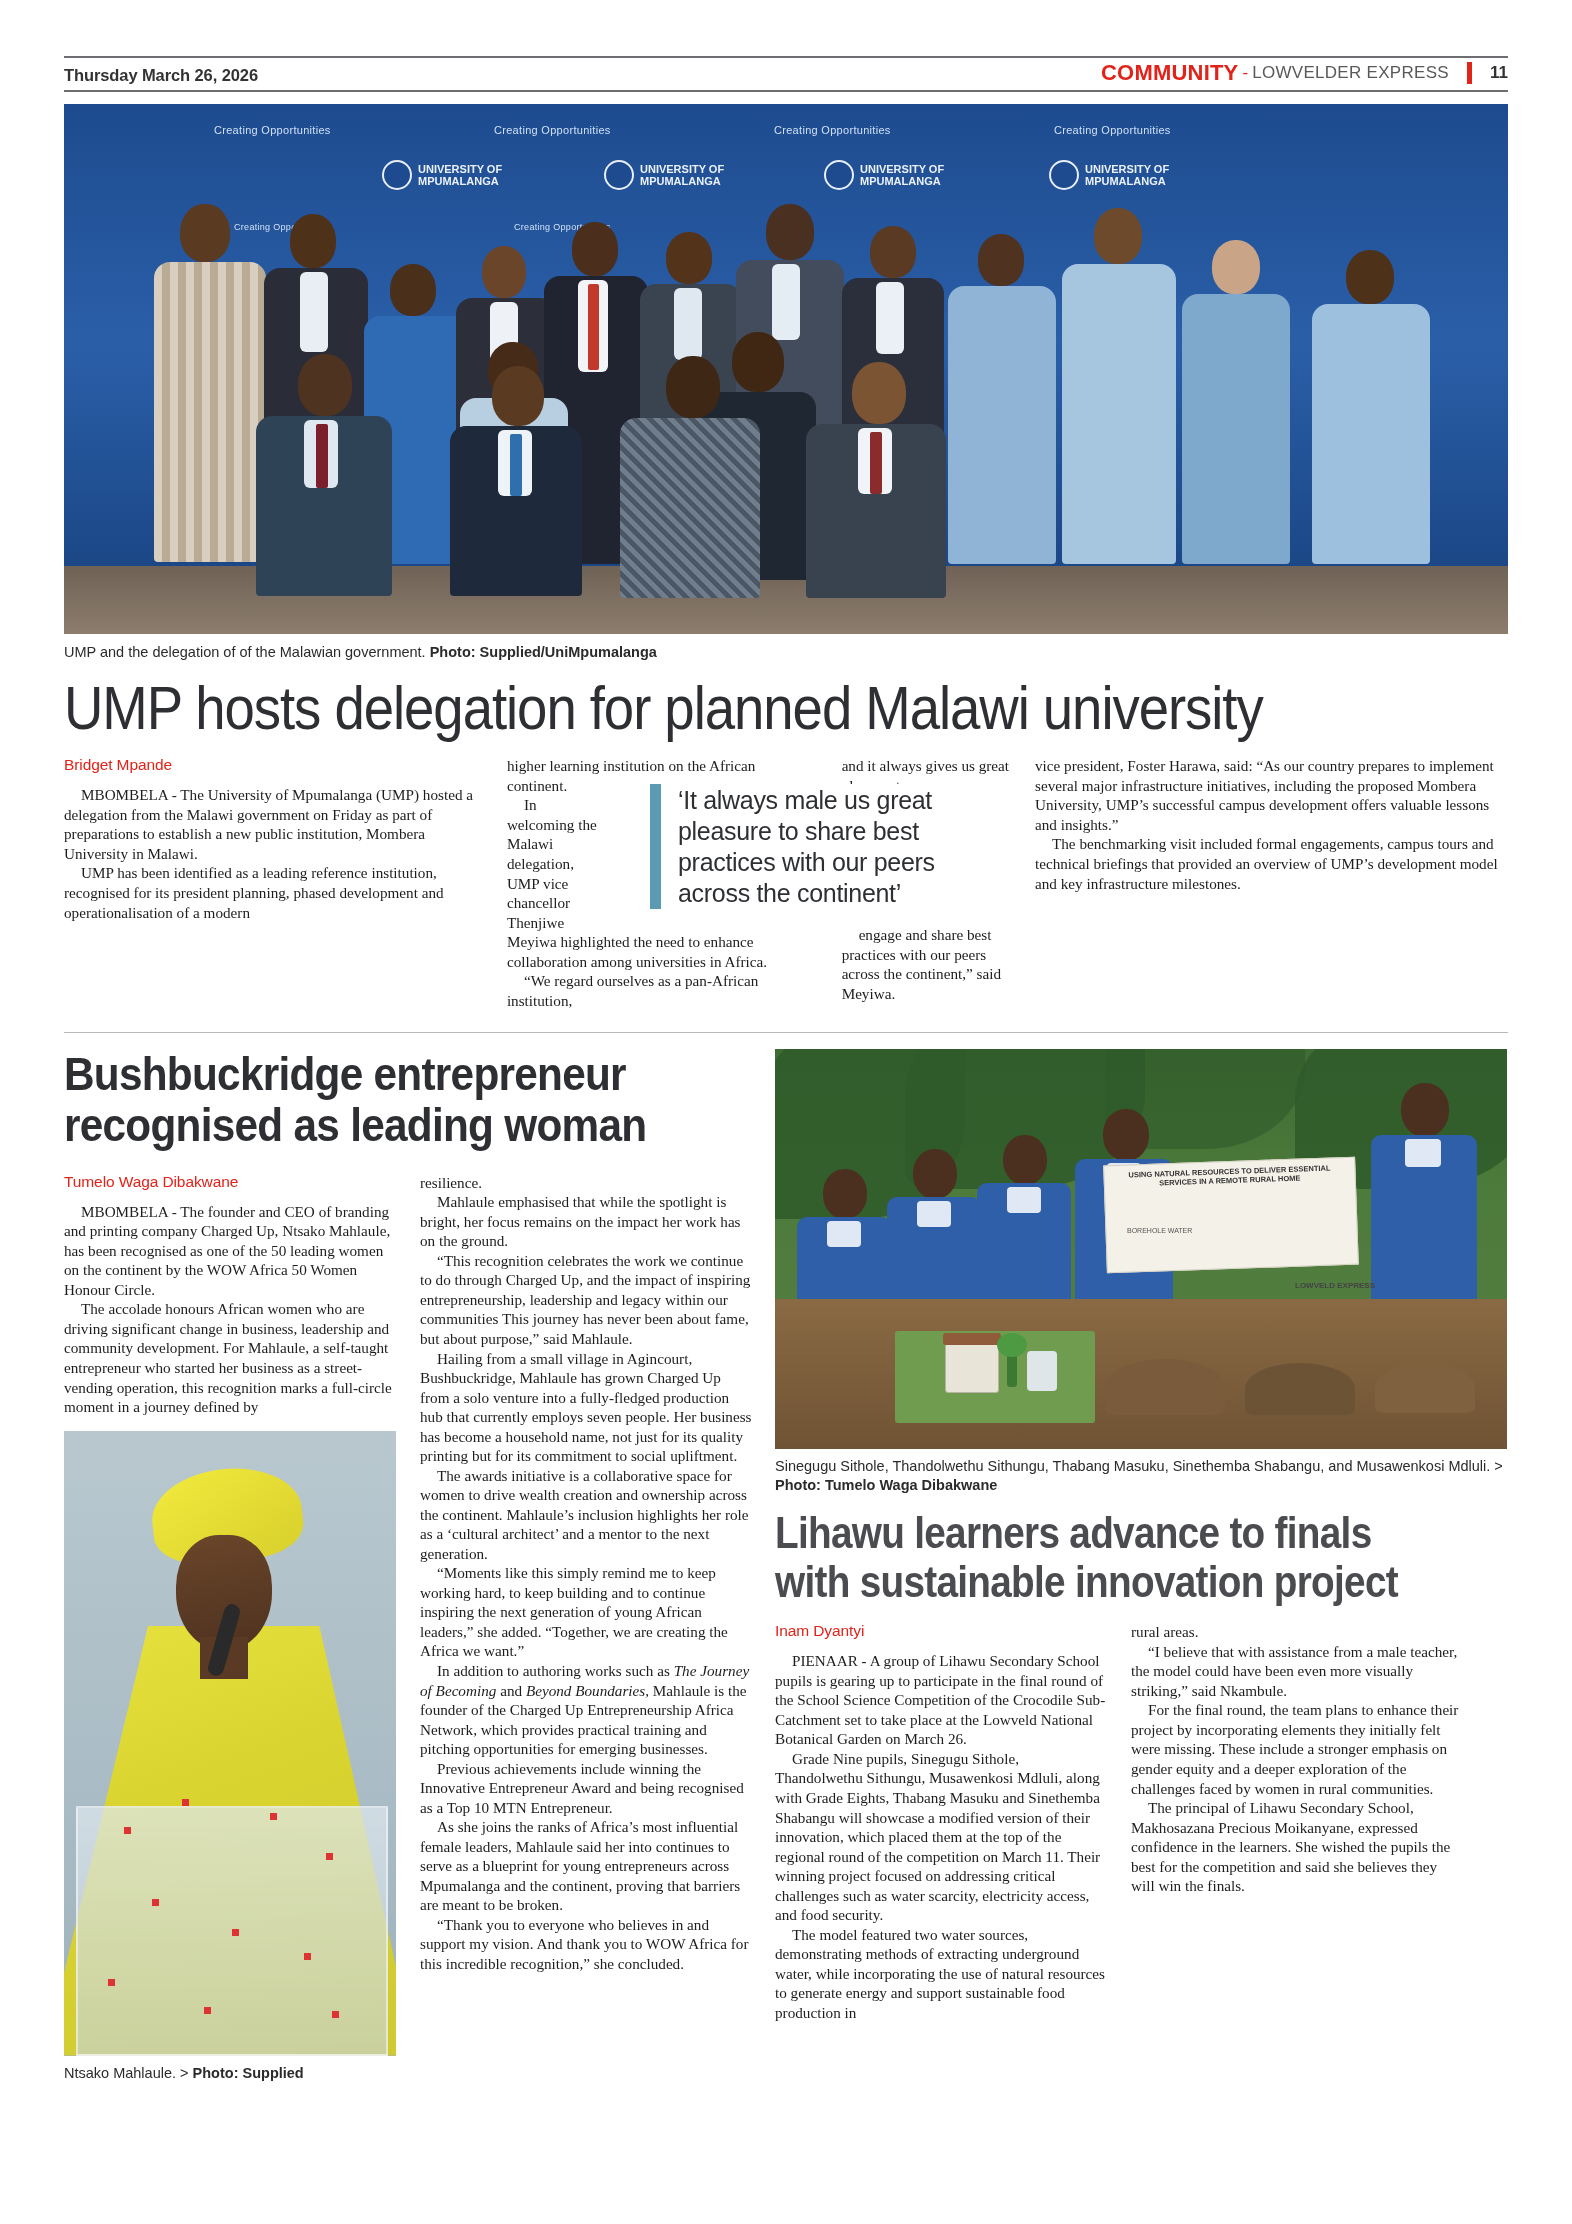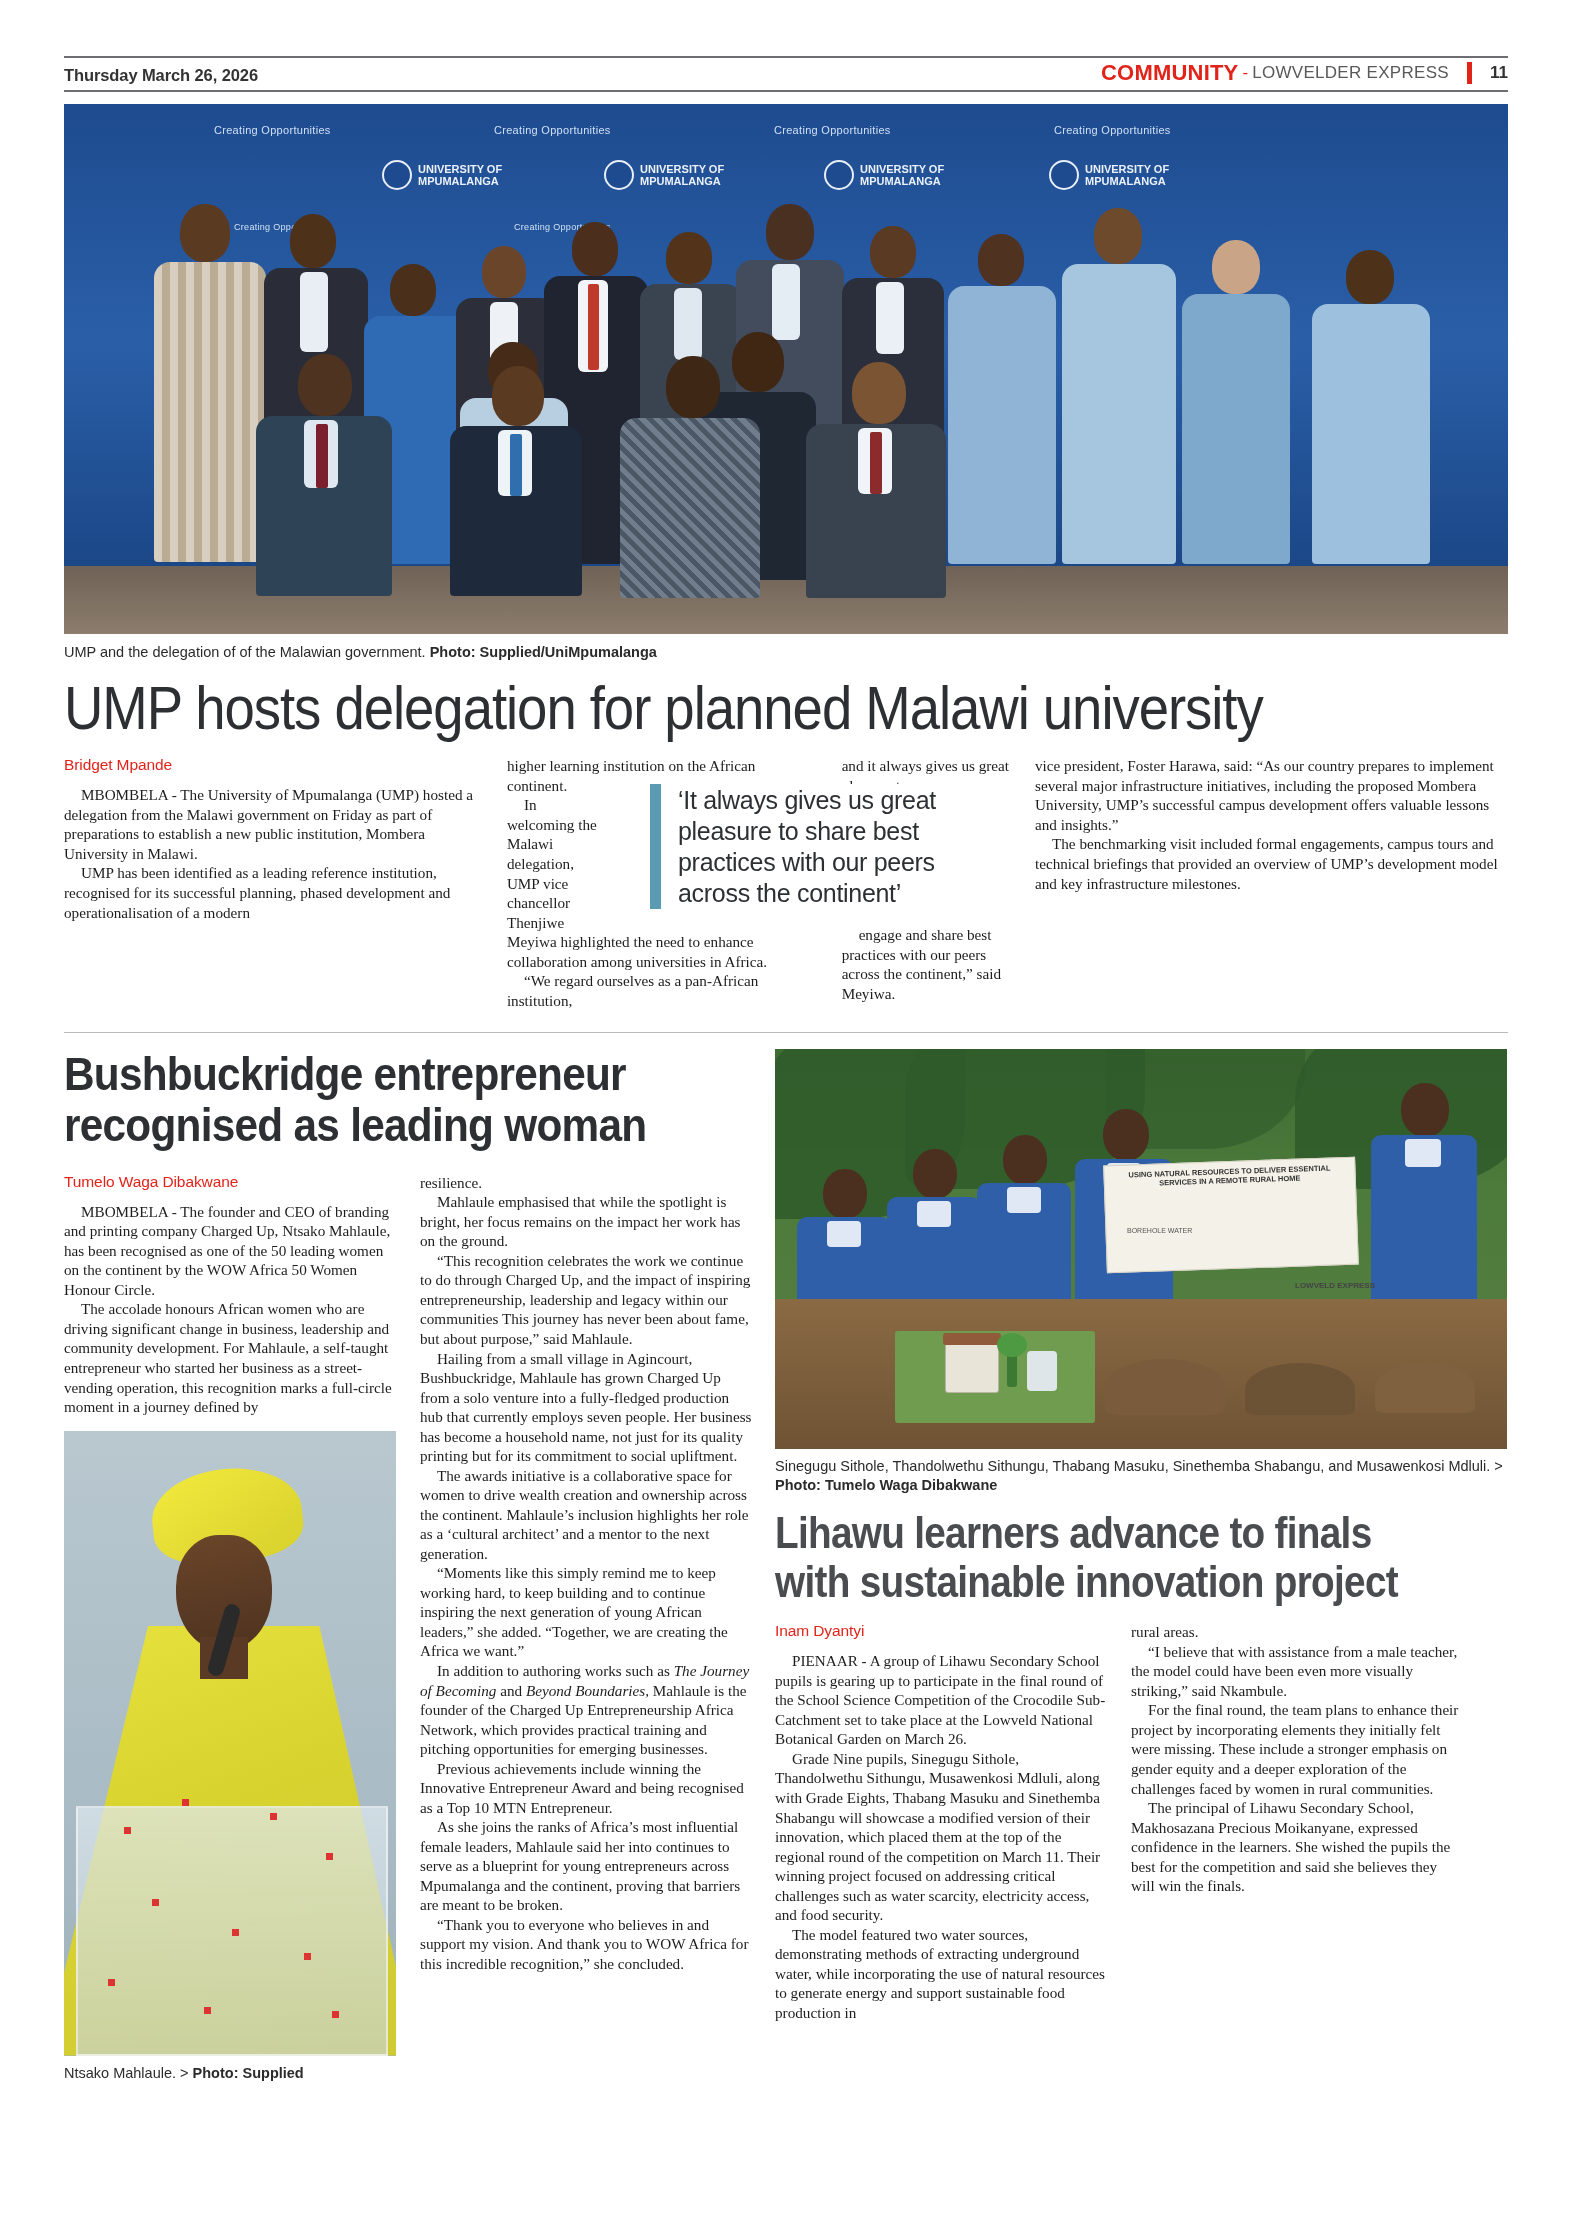--- a/index.html
+++ b/index.html
@@ -314,21 +314,21 @@
     <span>UMP and the delegation of of the Malawian government. </span><b>Photo: Supplied/UniMpumalanga</b>
   </div>
 
   <h1 class="headline-main">UMP hosts delegation for planned Malawi university</h1>
 
   <div class="art1">
     <div class="c c1">
       <div class="byline">Bridget Mpande</div>
       <div class="col-text">
         <p>MBOMBELA - The University of Mpumalanga (UMP) hosted a delegation from the Malawi government on Friday as part of preparations to establish a new public institution, Mombera University in Malawi.</p>
-        <p>UMP has been identified as a leading reference institution, recognised for its successful planning, phased development and operationalisation of a modern</p>
+        <p>UMP has been identified as a leading reference institution, recognised for its president planning, phased development and operationalisation of a modern</p>
       </div>
     </div>
 
     <div class="c c2">
       <div class="col-text">
         <p class="noind">higher learning institution on the African continent.</p>
         <div class="pq-spacer"></div>
         <p>In welcoming the Malawi delegation, UMP vice chancellor Thenjiwe Meyiwa highlighted the need to enhance collaboration among universities in Africa.</p>
         <p>“We regard ourselves as a pan-African institution,</p>
       </div>
@@ -344,21 +344,21 @@
 
     <div class="c c4">
       <div class="col-text">
         <p class="noind">vice president, Foster Harawa, said: “As our country prepares to implement several major infrastructure initiatives, including the proposed Mombera University, UMP’s successful campus development offers valuable lessons and insights.”</p>
         <p>The benchmarking visit included formal engagements, campus tours and technical briefings that provided an overview of UMP’s development model and key infrastructure milestones.</p>
       </div>
     </div>
 
     <div class="pullquote">
       <div class="pq-bar"></div>
-      <div class="pq-text">‘It always gives us great pleasure to share best practices with our peers across the continent’</div>
+      <div class="pq-text">‘It always male us great pleasure to share best practices with our peers across the continent’</div>
     </div>
   </div>
 
   <div class="mid-rule"></div>
 
   <div class="lower">
 
     <div class="lower-left">
       <h2 class="headline-2">Bushbuckridge entrepreneur recognised as leading woman</h2>
 

